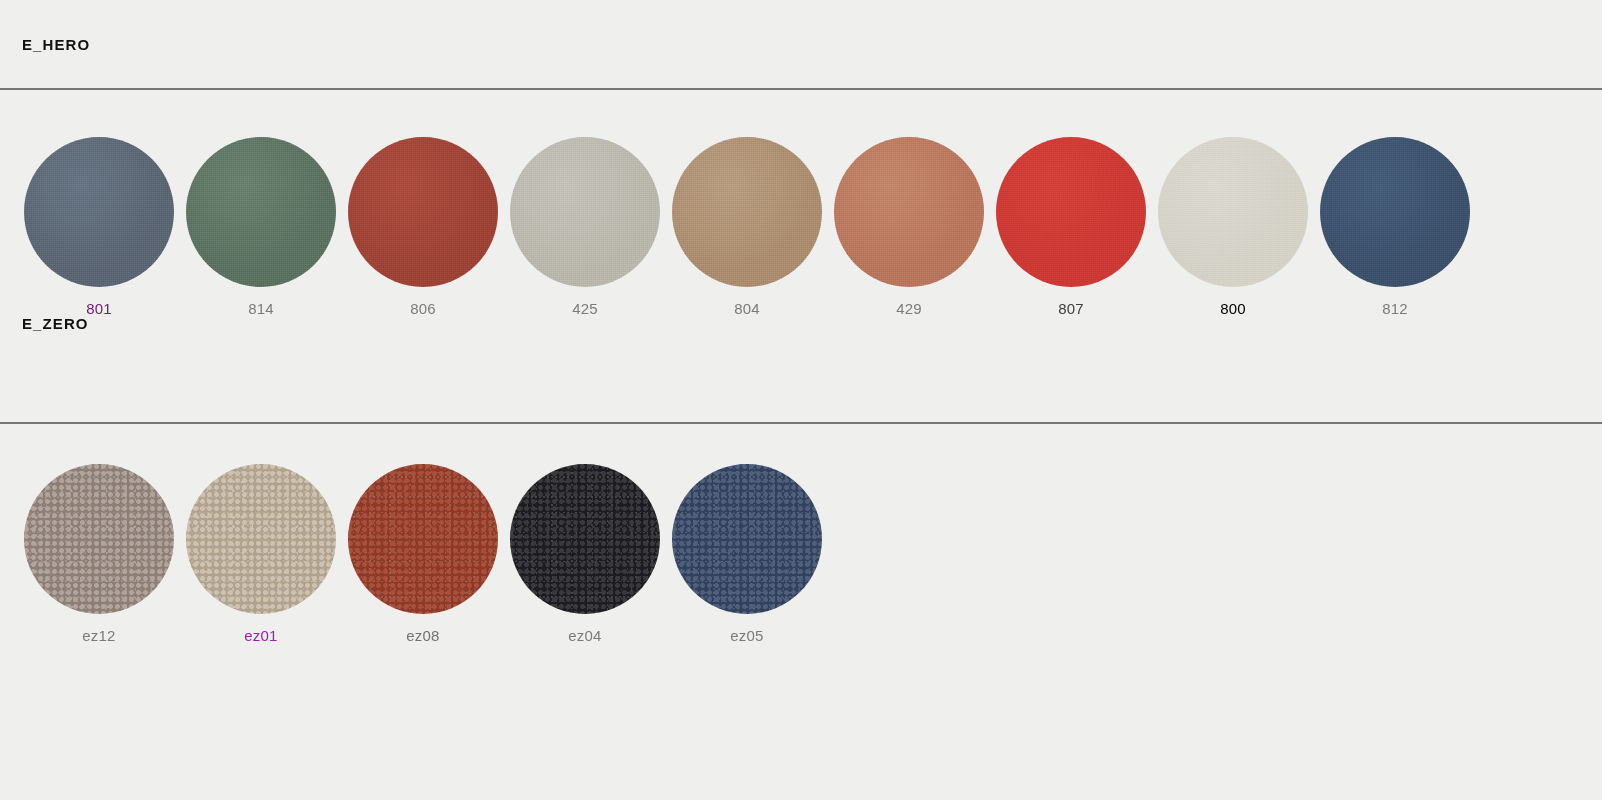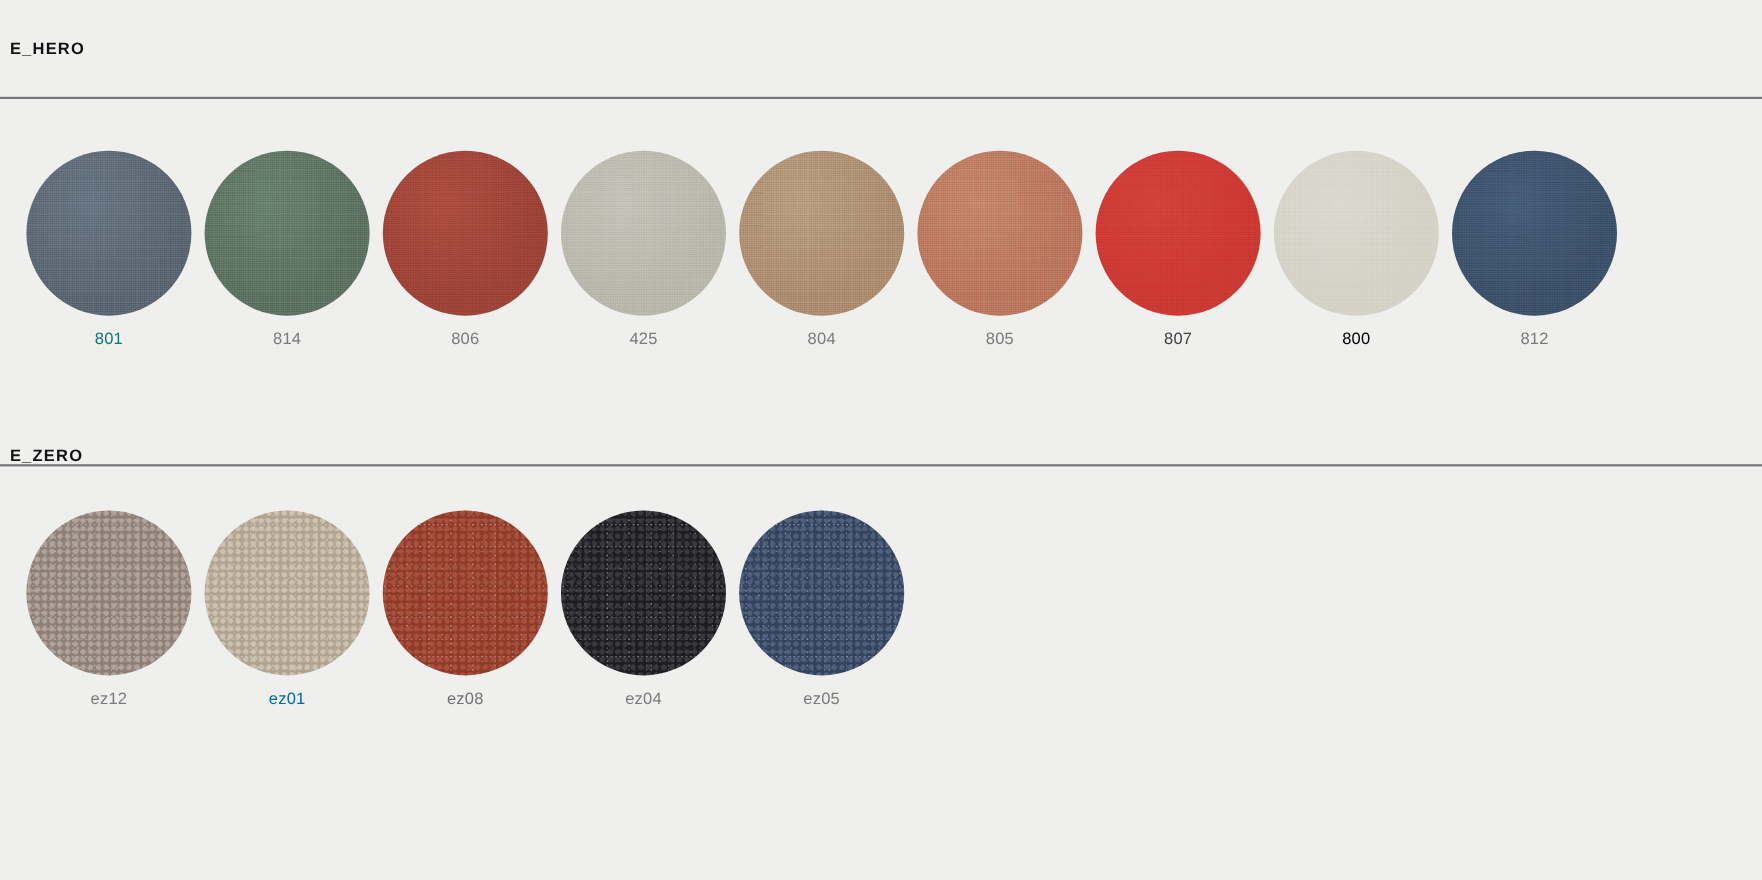--- a/index.html
+++ b/index.html
@@ -19,21 +19,21 @@
   }
 
   .page { position: relative; width: 1602px; height: 800px; }
 
   
   .section-title {
     font-size: 15px;
     font-weight: bold;
     letter-spacing: 1.1px;
     color: #121212;
-    padding-left: 9px;
+    padding-left: 22px;
     line-height: 1;
   }
 
   
   .rule {
     width: 100%;
     height: 2px;
     background: #777777;
   }
 
@@ -86,60 +86,60 @@
     margin-top: 14px;
     font-size: 15px;
     color: #7b7b7b;
     letter-spacing: .2px;
     line-height: 1;
     text-align: center;
   }
 
   
   .head-block-1 { height: 88px; display: flex; align-items: center; }
-  .head-block-2 { height: 106px; display: flex; align-items: flex-end; }
+  .head-block-2 { height: 106px; display: flex; align-items: flex-start; }
   .row-block-1  { padding-top: 47px; }
   .row-block-2  { padding-top: 40px; }
 </style>
 <style>#sp-1-0::after{background-image:radial-gradient(circle at 50% 50%, #4a3c38 0 2.1px, rgba(0,0,0,0) 2.7px), radial-gradient(circle at 50% 50%, #2b1f1c 0 1.5px, rgba(0,0,0,0) 2.1px), radial-gradient(circle at 50% 50%, #4a3c38 0 1.2px, rgba(0,0,0,0) 1.7999999999999998px), radial-gradient(circle at 50% 50%, #2b1f1c 0 2px, rgba(0,0,0,0) 2.6px), radial-gradient(circle at 50% 50%, #4a3c38 0 1.6px, rgba(0,0,0,0) 2.2px), radial-gradient(circle at 50% 50%, #2b1f1c 0 1.1px, rgba(0,0,0,0) 1.7000000000000002px);}</style><style>#sp-1-1::after{background-image:radial-gradient(circle at 50% 50%, #b0a49c 0 2.1px, rgba(0,0,0,0) 2.7px), radial-gradient(circle at 50% 50%, #8d7f76 0 1.5px, rgba(0,0,0,0) 2.1px), radial-gradient(circle at 50% 50%, #b0a49c 0 1.2px, rgba(0,0,0,0) 1.7999999999999998px), radial-gradient(circle at 50% 50%, #8d7f76 0 2px, rgba(0,0,0,0) 2.6px), radial-gradient(circle at 50% 50%, #b0a49c 0 1.6px, rgba(0,0,0,0) 2.2px), radial-gradient(circle at 50% 50%, #8d7f76 0 1.1px, rgba(0,0,0,0) 1.7000000000000002px);}</style><style>#sp-1-2::after{background-image:radial-gradient(circle at 50% 50%, #cdc2b1 0 2.1px, rgba(0,0,0,0) 2.7px), radial-gradient(circle at 50% 50%, #b0a28d 0 1.5px, rgba(0,0,0,0) 2.1px), radial-gradient(circle at 50% 50%, #cdc2b1 0 1.2px, rgba(0,0,0,0) 1.7999999999999998px), radial-gradient(circle at 50% 50%, #b0a28d 0 2px, rgba(0,0,0,0) 2.6px), radial-gradient(circle at 50% 50%, #cdc2b1 0 1.6px, rgba(0,0,0,0) 2.2px), radial-gradient(circle at 50% 50%, #b0a28d 0 1.1px, rgba(0,0,0,0) 1.7000000000000002px);}</style><style>#sp-1-3::after{background-image:radial-gradient(circle at 50% 50%, #a9503c 0 2.1px, rgba(0,0,0,0) 2.7px), radial-gradient(circle at 50% 50%, #8d3a28 0 1.5px, rgba(0,0,0,0) 2.1px), radial-gradient(circle at 50% 50%, #a9503c 0 1.2px, rgba(0,0,0,0) 1.7999999999999998px), radial-gradient(circle at 50% 50%, #8d3a28 0 2px, rgba(0,0,0,0) 2.6px), radial-gradient(circle at 50% 50%, #a9503c 0 1.6px, rgba(0,0,0,0) 2.2px), radial-gradient(circle at 50% 50%, #8d3a28 0 1.1px, rgba(0,0,0,0) 1.7000000000000002px);}</style><style>#sp-1-4::after{background-image:radial-gradient(circle at 50% 50%, #6d5448 0 2.1px, rgba(0,0,0,0) 2.7px), radial-gradient(circle at 50% 50%, #4d382e 0 1.5px, rgba(0,0,0,0) 2.1px), radial-gradient(circle at 50% 50%, #6d5448 0 1.2px, rgba(0,0,0,0) 1.7999999999999998px), radial-gradient(circle at 50% 50%, #4d382e 0 2px, rgba(0,0,0,0) 2.6px), radial-gradient(circle at 50% 50%, #6d5448 0 1.6px, rgba(0,0,0,0) 2.2px), radial-gradient(circle at 50% 50%, #4d382e 0 1.1px, rgba(0,0,0,0) 1.7000000000000002px);}</style><style>#sp-1-5::after{background-image:radial-gradient(circle at 50% 50%, #3a3a3e 0 2.1px, rgba(0,0,0,0) 2.7px), radial-gradient(circle at 50% 50%, #1d1d21 0 1.5px, rgba(0,0,0,0) 2.1px), radial-gradient(circle at 50% 50%, #3a3a3e 0 1.2px, rgba(0,0,0,0) 1.7999999999999998px), radial-gradient(circle at 50% 50%, #1d1d21 0 2px, rgba(0,0,0,0) 2.6px), radial-gradient(circle at 50% 50%, #3a3a3e 0 1.6px, rgba(0,0,0,0) 2.2px), radial-gradient(circle at 50% 50%, #1d1d21 0 1.1px, rgba(0,0,0,0) 1.7000000000000002px);}</style><style>#sp-1-6::after{background-image:radial-gradient(circle at 50% 50%, #4f5f7c 0 2.1px, rgba(0,0,0,0) 2.7px), radial-gradient(circle at 50% 50%, #32415c 0 1.5px, rgba(0,0,0,0) 2.1px), radial-gradient(circle at 50% 50%, #4f5f7c 0 1.2px, rgba(0,0,0,0) 1.7999999999999998px), radial-gradient(circle at 50% 50%, #32415c 0 2px, rgba(0,0,0,0) 2.6px), radial-gradient(circle at 50% 50%, #4f5f7c 0 1.6px, rgba(0,0,0,0) 2.2px), radial-gradient(circle at 50% 50%, #32415c 0 1.1px, rgba(0,0,0,0) 1.7000000000000002px);}</style></head>
 <body style="background: rgb(239, 239, 238);">
 
 <div class="page">
 
   <div class="head-block-1">
     <div class="section-title">E_HERO</div>
   </div>
 
   <div class="rule" style="background: rgb(119, 119, 119);"></div>
 
   <div class="row-block-1">
     <div class="swatch-row" id="row-0">
         <div class="swatch-cell">
           <div class="swatch-disc solid" style="background: rgb(90, 101, 113);"></div>
-          <div class="swatch-label" style="color: #0f766e;">801</div>
+          <div class="swatch-label" style="color: #701a75;">801</div>
         </div>
         <div class="swatch-cell">
           <div class="swatch-disc solid" style="background: rgb(91, 112, 96);"></div>
           <div class="swatch-label" style="color: rgb(123, 123, 123);">814</div>
         </div>
         <div class="swatch-cell">
           <div class="swatch-disc solid" style="background: rgb(156, 66, 55);"></div>
           <div class="swatch-label" style="color: rgb(123, 123, 123);">806</div>
         </div>
         <div class="swatch-cell">
           <div class="swatch-disc solid" style="background: rgb(185, 183, 171);"></div>
           <div class="swatch-label" style="color: rgb(123, 123, 123);">425</div>
         </div>
         <div class="swatch-cell">
           <div class="swatch-disc solid" style="background: rgb(171, 139, 110);"></div>
           <div class="swatch-label" style="color: rgb(123, 123, 123);">804</div>
         </div>
         <div class="swatch-cell">
           <div class="swatch-disc solid" style="background: rgb(185, 116, 92);"></div>
-          <div class="swatch-label" style="color: rgb(123, 123, 123);">805</div>
+          <div class="swatch-label" style="color: rgb(123, 123, 123);">429</div>
         </div>
         <div class="swatch-cell">
           <div class="swatch-disc solid" style="background: rgb(204, 56, 51);"></div>
           <div class="swatch-label" style="color: #404040;">807</div>
         </div>
         <div class="swatch-cell">
           <div class="swatch-disc solid" style="background: rgb(212, 209, 198);"></div>
           <div class="swatch-label" style="color: #000000;">800</div>
         </div>
         <div class="swatch-cell">
@@ -156,21 +156,21 @@
   <div class="rule" style="background: rgb(119, 119, 119);"></div>
 
   <div class="row-block-2">
     <div class="swatch-row" id="row-1">
         <div class="swatch-cell">
           <div class="swatch-disc speckle" id="sp-1-1" style="background: rgb(242, 238, 234);"></div>
           <div class="swatch-label" style="color: rgb(123, 123, 123);">ez12</div>
         </div>
         <div class="swatch-cell">
           <div class="swatch-disc speckle" id="sp-1-2" style="background: rgb(244, 240, 232);"></div>
-          <div class="swatch-label" style="color: #0369a1;">ez01</div>
+          <div class="swatch-label" style="color: #a21caf;">ez01</div>
         </div>
         <div class="swatch-cell">
           <div class="swatch-disc speckle" id="sp-1-3" style="background: rgb(245, 236, 232);"></div>
           <div class="swatch-label" style="color: #737373;">ez08</div>
         </div>
         <div class="swatch-cell">
           <div class="swatch-disc speckle" id="sp-1-5" style="background: rgb(236, 234, 234);"></div>
           <div class="swatch-label" style="color: rgb(123, 123, 123);">ez04</div>
         </div>
         <div class="swatch-cell">

